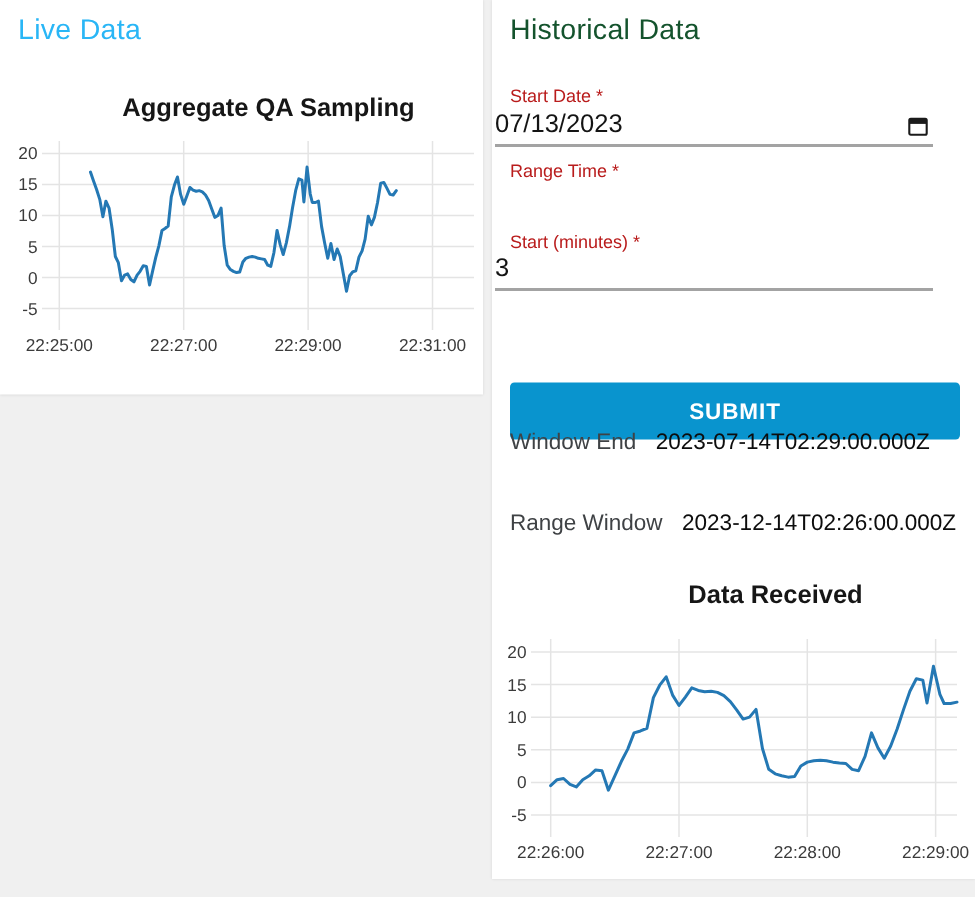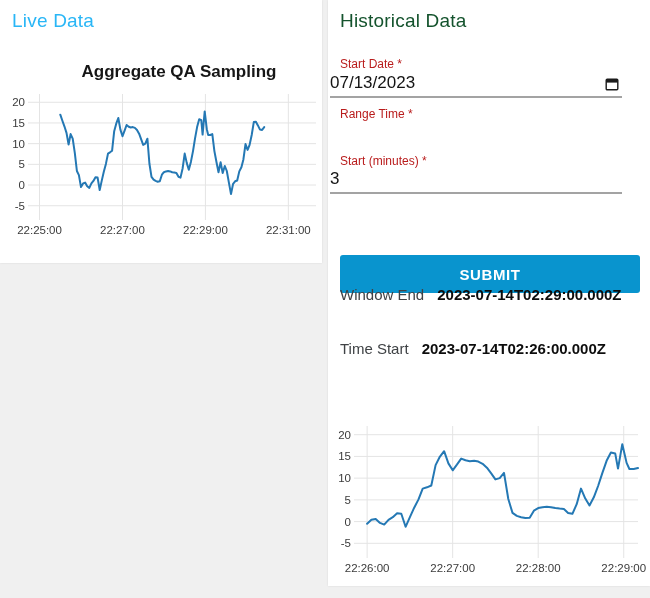--- a/index.html
+++ b/index.html
@@ -90,21 +90,21 @@
     margin-top: 40px;
   }
 
   .range-row {
     position: absolute;
     left: 12px;
     font-size: 15px;
     white-space: nowrap;
   }
   .range-label { color: #3f4245; }
-  .range-value { font-weight: 700; color: #0d0d0d; margin-left: 13px; }
+  .range-value { font-weight: 400; color: #0d0d0d; margin-left: 13px; }
 
   svg text {
     font-family: "Liberation Sans", "DejaVu Sans", sans-serif;
     font-size: 11.5px;
     fill: #3b3b3b;
   }
 </style>
 </head>
 <body>
 
@@ -154,23 +154,24 @@
   <div class="field-wrap" style="top:168px">
     <input class="field-input" type="text" value="3" style="">
   </div>
 
   <button class="submit-button">SUBMIT</button>
 
   <div class="range-row" style="top:286px">
     <span class="range-label">Window End</span><span class="range-value">2023-07-14T02:29:00.000Z</span>
   </div>
   <div class="range-row" style="top:340px">
-    <span class="range-label">Time Start</span><span class="range-value">2023-07-14T02:26:00.000Z</span>
+    <span class="range-label">Range Window</span><span class="range-value">2023-12-14T02:26:00.000Z</span>
   </div>
 
+  <div class="chart-title chart-title-right">Data Received</div>
   <div class="chart-box chart-box-right"><svg width="312" height="168">
         <line x1="20" y1="129.31034482758622" x2="304" y2="129.31034482758622" stroke="#e4e4e4" stroke-width="1"></line>
         <text x="17" y="133.31034482758622" text-anchor="end">-5</text>
         <line x1="20" y1="107.58620689655172" x2="304" y2="107.58620689655172" stroke="#e4e4e4" stroke-width="1"></line>
         <text x="17" y="111.58620689655172" text-anchor="end">0</text>
         <line x1="20" y1="85.86206896551724" x2="304" y2="85.86206896551724" stroke="#e4e4e4" stroke-width="1"></line>
         <text x="17" y="89.86206896551724" text-anchor="end">5</text>
         <line x1="20" y1="64.13793103448276" x2="304" y2="64.13793103448276" stroke="#e4e4e4" stroke-width="1"></line>
         <text x="17" y="68.13793103448276" text-anchor="end">10</text>
         <line x1="20" y1="42.41379310344828" x2="304" y2="42.41379310344828" stroke="#e4e4e4" stroke-width="1"></line>

